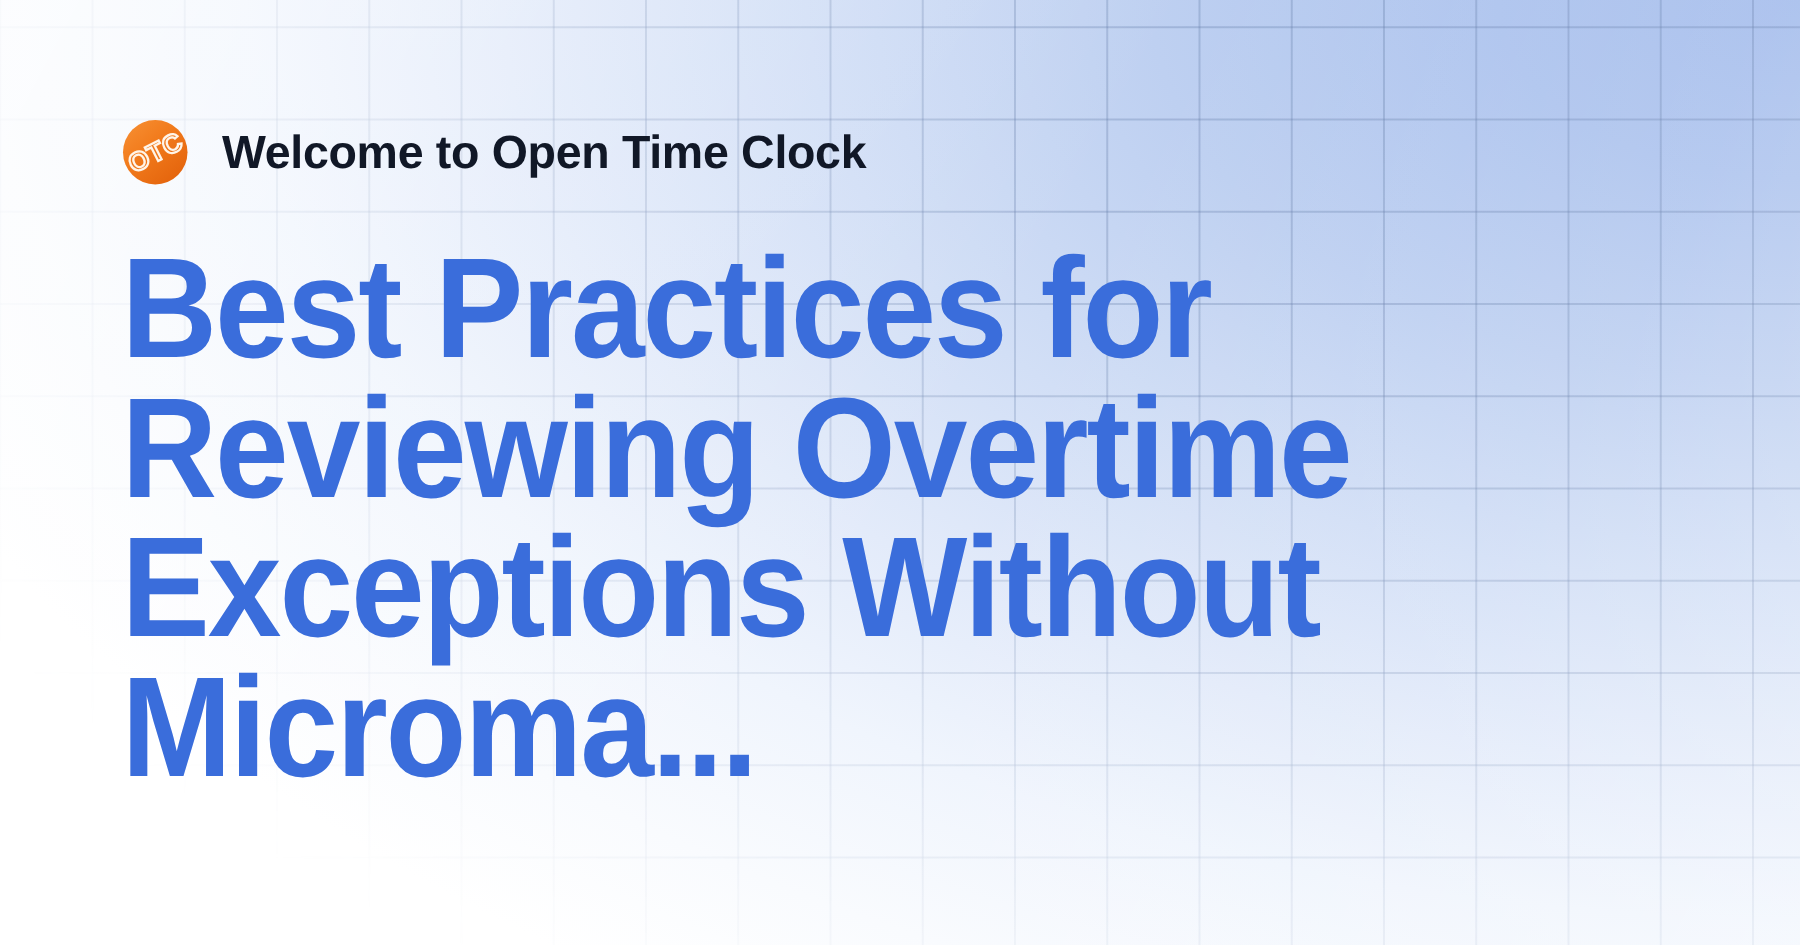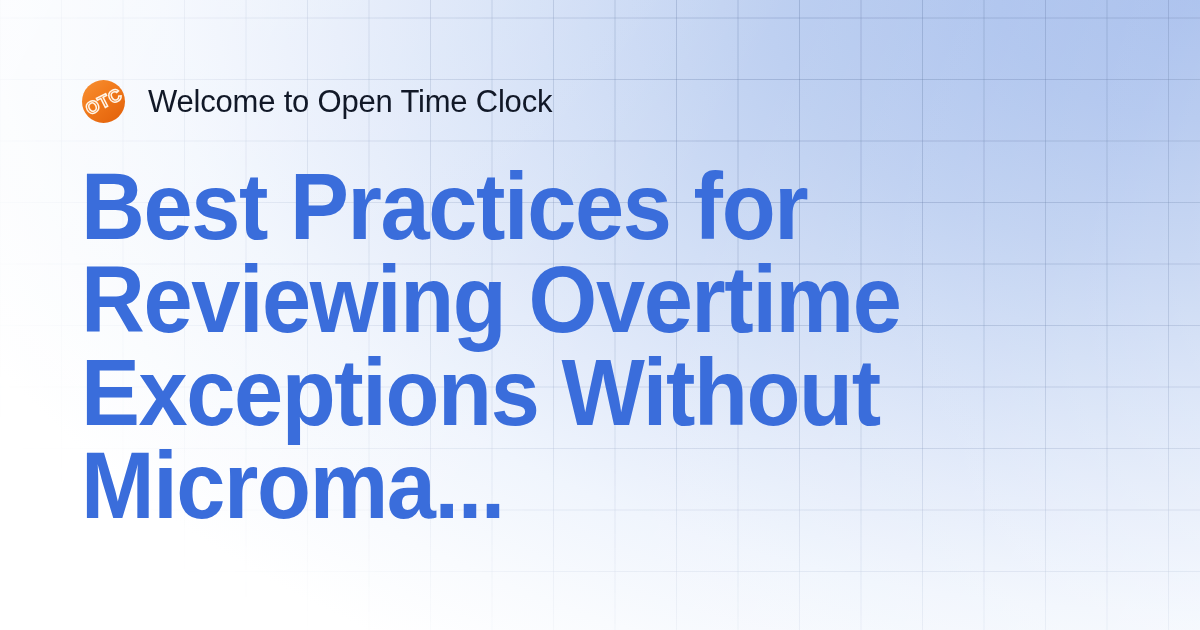--- a/index.html
+++ b/index.html
@@ -96,21 +96,21 @@
     width: 45px;
     height: 45px;
     position: relative;
     flex: 0 0 auto;
     display: block;
   }
   .brand-logo svg { display: block; width: 45px; height: 45px; overflow: visible; }
 
   .brand-title {
     font-size: 31px;
-    font-weight: 400;
+    font-weight: 700;
     color: #111827;
     letter-spacing: -0.2px;
     white-space: nowrap;
     line-height: 1;
   }
 
   .headline {
     position: absolute;
     left: 81px;
     top: 160px;

